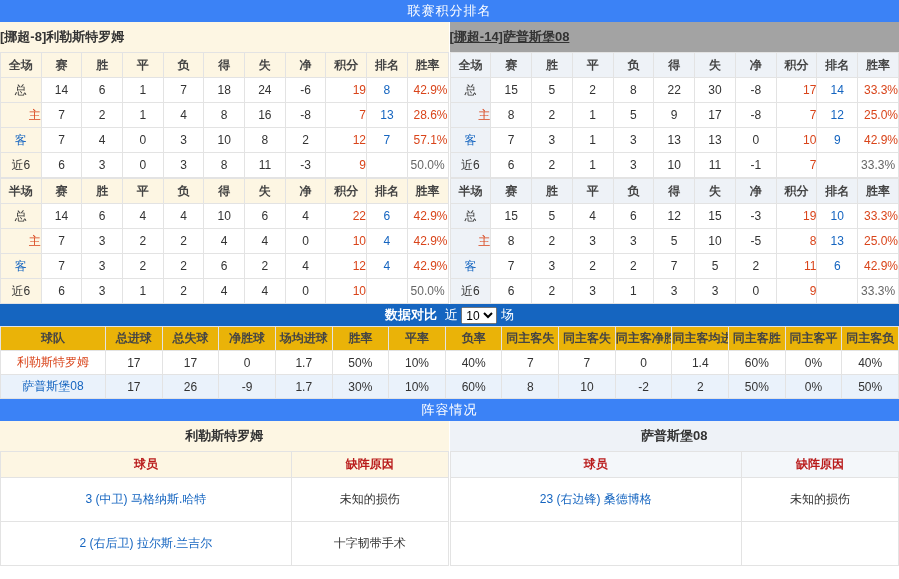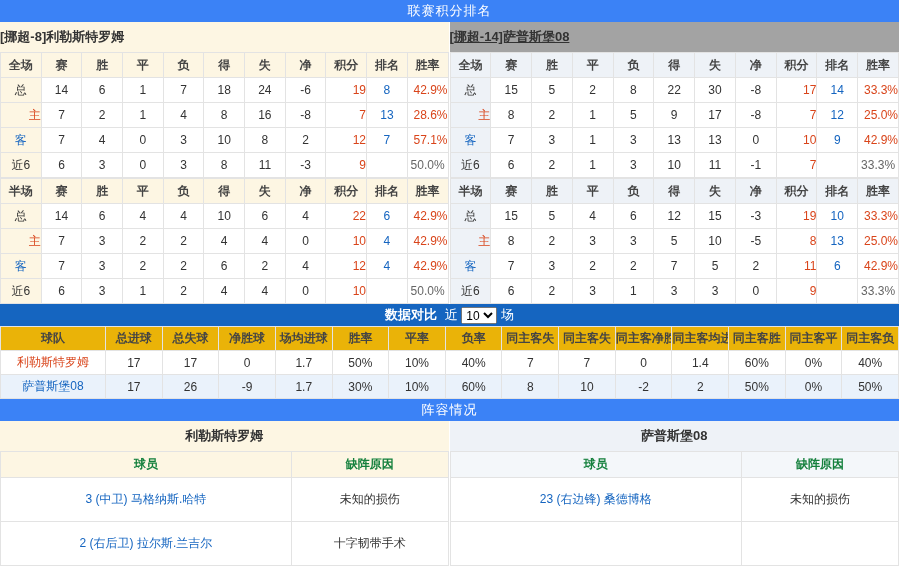--- a/index.html
+++ b/index.html
@@ -97,21 +97,21 @@
   table.compare td.nm-a { color: #d9441a; text-align: center; }
   table.compare td.nm-b { color: #1565c0; text-align: center; }
 
   
   .lineup-head {
     height: 30px; line-height: 30px;
     text-align: center; font-weight: bold; font-size: 13px;
   }
   .lineup-head.left { background: #fdf6e3; }
   .lineup-head.right { background: #eef2f7; }
-  table.lineup th { background: #f4f7fa; font-weight: bold; color: #15803d; height: 26px; margin-left: 24px; }
+  table.lineup th { background: #f4f7fa; font-weight: bold; color: #b91c1c; height: 26px; margin-left: 24px; }
   table.lineup.left th { background: #fdf6e3; }
   table.lineup td { height: 44px; }
   table.lineup td.player { color: #1565c0; }
   .footer-note {
     text-align: center;
     font-size: 12px;
     color: #333;
     padding-top: 4px;
     margin-top: 28px;
   }

